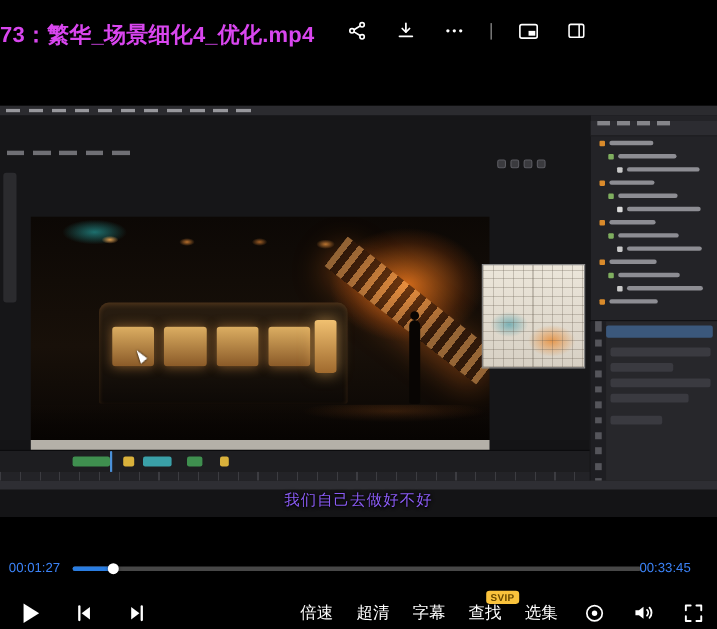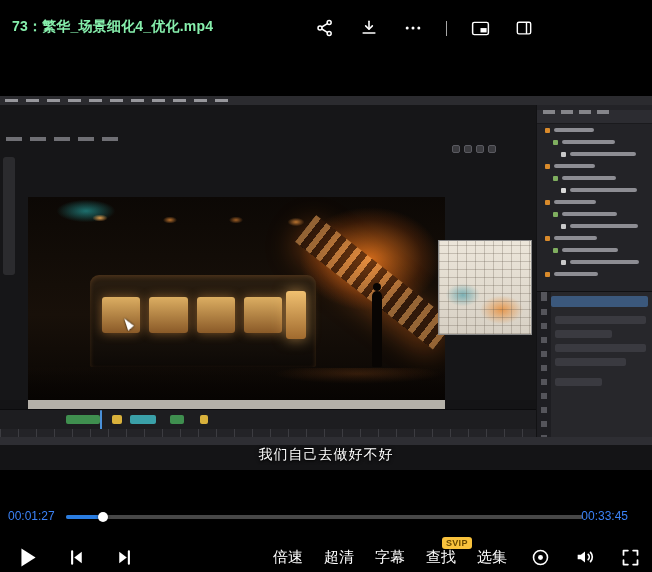--- a/index.html
+++ b/index.html
@@ -2,21 +2,21 @@
 <html><head>
 <meta charset="utf-8">
 <style>
   *{margin:0;padding:0;box-sizing:border-box}
   html,body{background:#000}
   body{font-family:"Liberation Sans",sans-serif;-webkit-font-smoothing:antialiased}
   .app{position:relative;width:652px;height:572px;background:#000;overflow:hidden;color:#fff}
 
   
   .header{position:absolute;left:0;top:0;width:652px;height:56px;background:#000;z-index:30}
-  .title{position:absolute;left:12px;top:18px;font-size:14px;font-weight:700;color:#86efac;letter-spacing:.2px}
+  .title{position:absolute;left:0;top:18px;font-size:20px;font-weight:700;color:#d946ef;letter-spacing:.2px}
   .header-icons{position:absolute;left:314px;top:16px;height:24px;display:flex;align-items:center;gap:22px}
   .hicon{display:flex;align-items:center;justify-content:center;width:22px;height:22px;cursor:pointer}
   .divider{width:1px;height:15px;background:rgba(255,255,255,.65)}
   .avatar-wrap{position:absolute;right:16px;top:10px;width:74px;height:35px}
   .avatar-pill{position:absolute;left:13px;top:3px;width:61px;height:29px;border-radius:15px;
     background:linear-gradient(135deg,#31507f,#131f3d);border:1px solid #3c5d93;
     display:flex;align-items:center;justify-content:flex-end;padding-right:9px;gap:2px;
     font-size:12px;font-weight:700;color:#fff;cursor:pointer}
   .avatar-circle{position:absolute;left:0;top:0;width:35px;height:35px;border-radius:50%;
     background:radial-gradient(circle at 50% 62%, #ffffff 0 36%, #c6e7fb 37%);
@@ -93,21 +93,21 @@
   .props-row{position:absolute;left:18px;right:6px;height:8px;background:#3a3a40;border-radius:2px}
 
   
   .timeline{position:absolute;left:0;top:313px;width:536px;height:20px;background:#1d1d20;border-top:1px solid #0b0b0d}
   .tl-seg{position:absolute;top:5px;height:9px;border-radius:2px}
   .ruler{position:absolute;left:0;top:333px;width:536px;height:8px;
     background:repeating-linear-gradient(90deg,#3c3c41 0 1px,#232327 1px 18px)}
   .statusbar{position:absolute;left:0;top:341px;width:652px;height:8px;background:#2e2e33}
 
   
-  .subtitle{position:absolute;left:0;top:446px;width:100%;text-align:center;font-size:14px;color:#ffffff;
+  .subtitle{position:absolute;left:0;top:446px;width:100%;text-align:center;font-size:14px;color:#8b5cf6;
     letter-spacing:1px;text-shadow:0 1px 2px #000,0 0 4px #000;z-index:10}
 
   
   .time{position:absolute;top:509px;font-size:12px;color:#3b82f6;z-index:20}
   .time-current{left:8px}
   .time-total{right:24px}
   .progress{position:absolute;left:66px;top:515px;width:517px;height:4px;border-radius:2px;
     background:rgba(255,255,255,.28);z-index:20;cursor:pointer}
   .progress-fill{position:absolute;left:0;top:0;height:100%;border-radius:2px;background:#2a7de1}
   .progress-thumb{position:absolute;top:50%;width:10px;height:10px;border-radius:50%;background:#fff;

